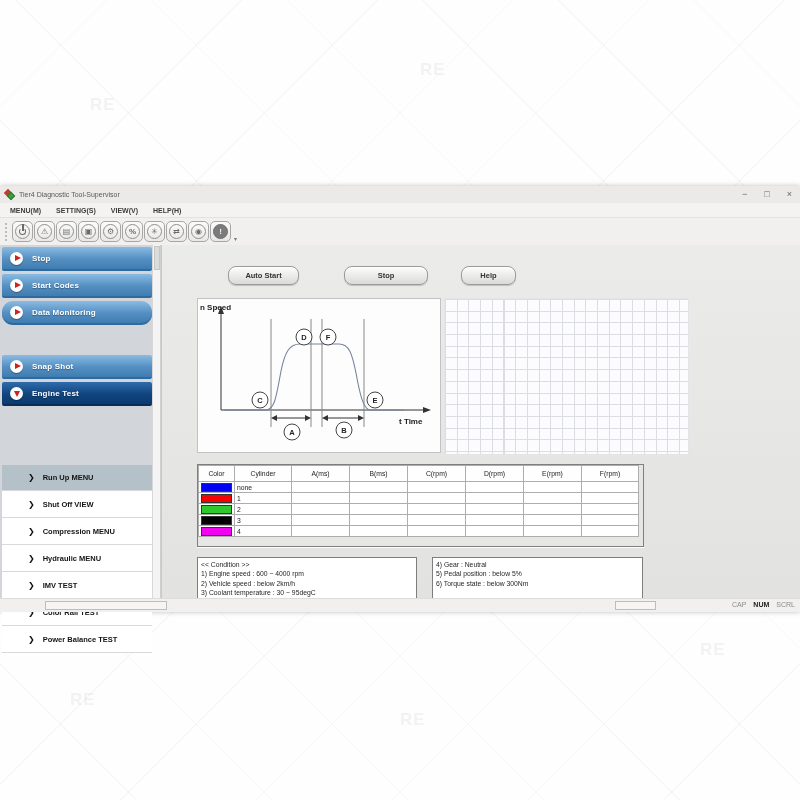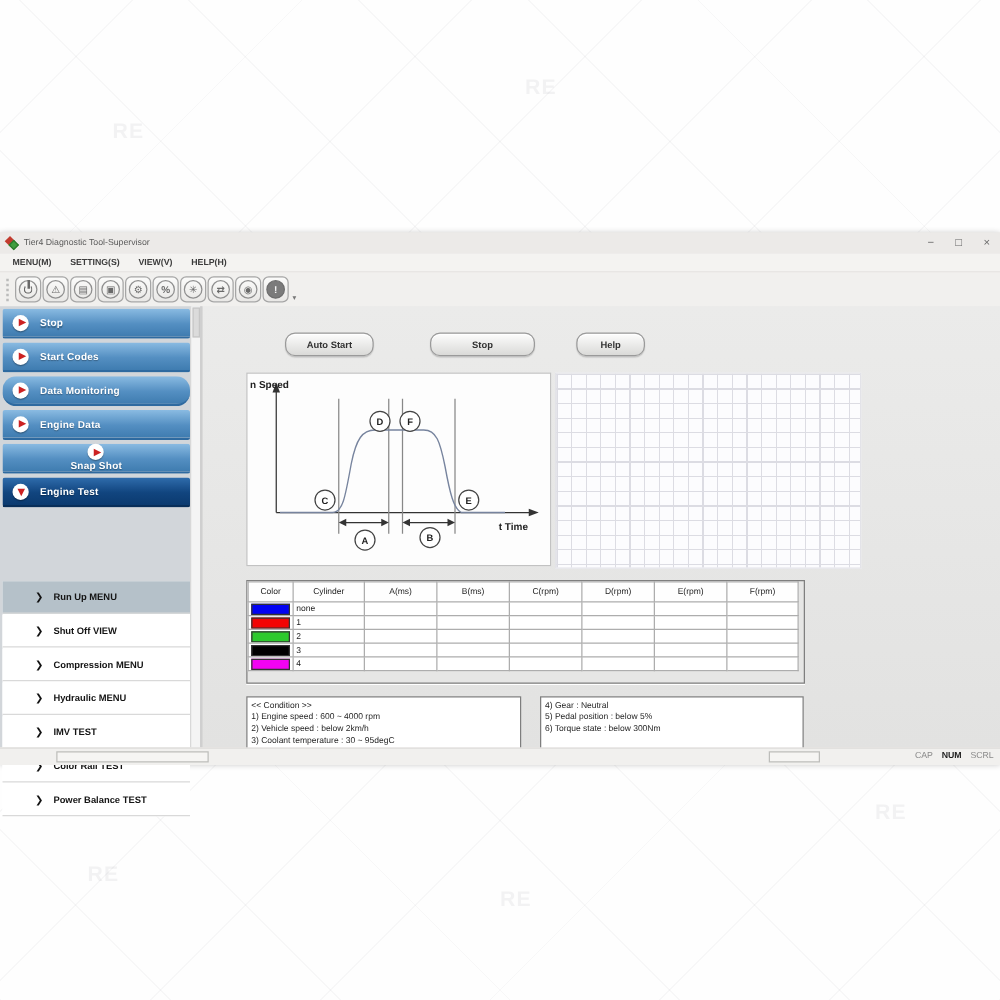--- a/index.html
+++ b/index.html
@@ -187,27 +187,21 @@
             <span class="tri-r"></span>
           </span>
         <span class="lbl">Start Codes</span>
       </div>
       <div class="navbtn" style="top:56px;border-radius:11px;">
         <span class="pcirc">
             <span class="tri-r"></span>
           </span>
         <span class="lbl">Data Monitoring</span>
       </div>
-      <div class="navbtn" style="top:83px;">
-        <span class="pcirc">
-            <span class="tri-r"></span>
-          </span>
-        <span class="lbl">Engine Data</span>
-      </div>
-      <div class="navbtn" style="top:110px;flex-direction:column;">
+      <div class="navbtn" style="top:110px;">
         <span class="pcirc">
             <span class="tri-r"></span>
           </span>
         <span class="lbl">Snap Shot</span>
       </div>
       <div class="navbtn sel" style="top:137px;">
         <span class="pcirc">
             <span class="tri-d"></span>
           </span>
         <span class="lbl">Engine Test</span>

